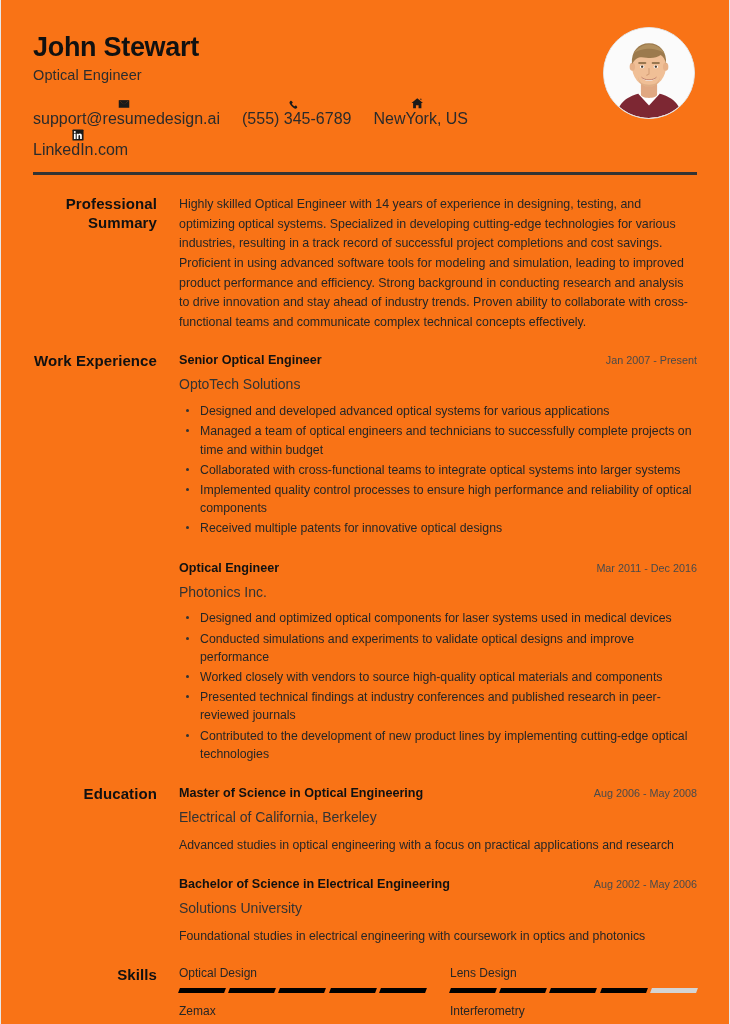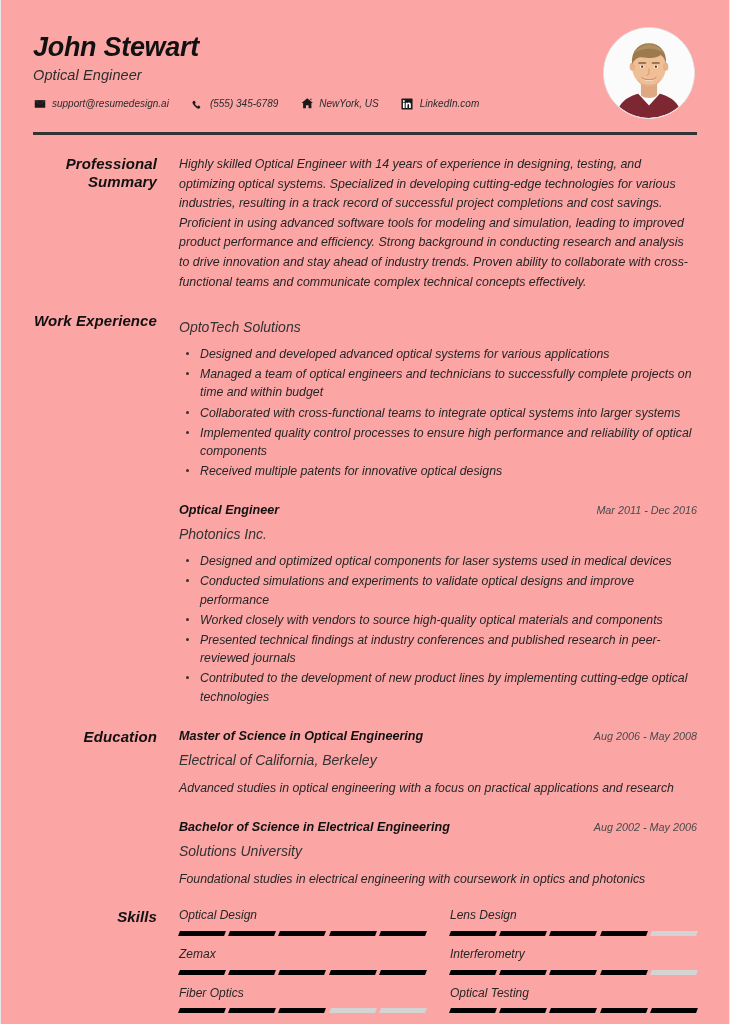--- a/index.html
+++ b/index.html
@@ -10,25 +10,24 @@
     background: #ffffff;
     font-family: "Liberation Sans", sans-serif;
     color: #1a1a1a;
     overflow: hidden;
   }
 
   .page {
     position: relative;
     width: 730px;
     height: 1024px;
-    background: #fca5a5;
+    background: #f97316;
     border-left: 1px solid #e8e8e8;
     border-right: 1px solid #e8e8e8;
     padding: 0 32px;
-    font-style: italic;
   }
 
   
   .header {
     display: flex;
     align-items: flex-start;
     justify-content: space-between;
     padding-top: 27px;
   }
   .header-left { flex: 1 1 auto; padding-top: 5px; }
@@ -51,24 +50,25 @@
   .contact-row {
     display: flex;
     align-items: center;
     flex-wrap: wrap;
     margin-top: 14px;
     gap: 0px;
   }
   .contact-item {
     display: flex;
     align-items: center;
-    font-size: 10px;
+    font-size: 16px;
     color: #2b2b2b;
     margin-right: 22px;
     white-space: nowrap;
+    flex-direction: column;
   }
   .contact-item .c-icon {
     display: inline-flex;
     align-items: center;
     justify-content: center;
     width: 13px;
     height: 13px;
     margin-right: 6px;
     flex: 0 0 auto;
   }
@@ -314,20 +314,24 @@
     <div class="section-label">Professional Summary</div>
     <div class="section-body">
       <div class="summary-text">Highly skilled Optical Engineer with 14 years of experience in designing, testing, and optimizing optical systems. Specialized in developing cutting-edge technologies for various industries, resulting in a track record of successful project completions and cost savings. Proficient in using advanced software tools for modeling and simulation, leading to improved product performance and efficiency. Strong background in conducting research and analysis to drive innovation and stay ahead of industry trends. Proven ability to collaborate with cross-functional teams and communicate complex technical concepts effectively.</div>
     </div>
   </div>
 
   <div class="section">
     <div class="section-label">Work Experience</div>
     <div class="section-body" id="experience-body">
         <div class="entry">
+          <div class="entry-head">
+            <div class="entry-title">Senior Optical Engineer</div>
+            <div class="entry-date">Jan 2007 - Present</div>
+          </div>
           <div class="entry-sub">OptoTech Solutions</div>
           <ul class="bullets">
             <li>Designed and developed advanced optical systems for various applications</li>
             <li>Managed a team of optical engineers and technicians to successfully complete projects on time and within budget</li>
             <li>Collaborated with cross-functional teams to integrate optical systems into larger systems</li>
             <li>Implemented quality control processes to ensure high performance and reliability of optical components</li>
             <li>Received multiple patents for innovative optical designs</li>
           </ul>
         </div>
         <div class="entry">

